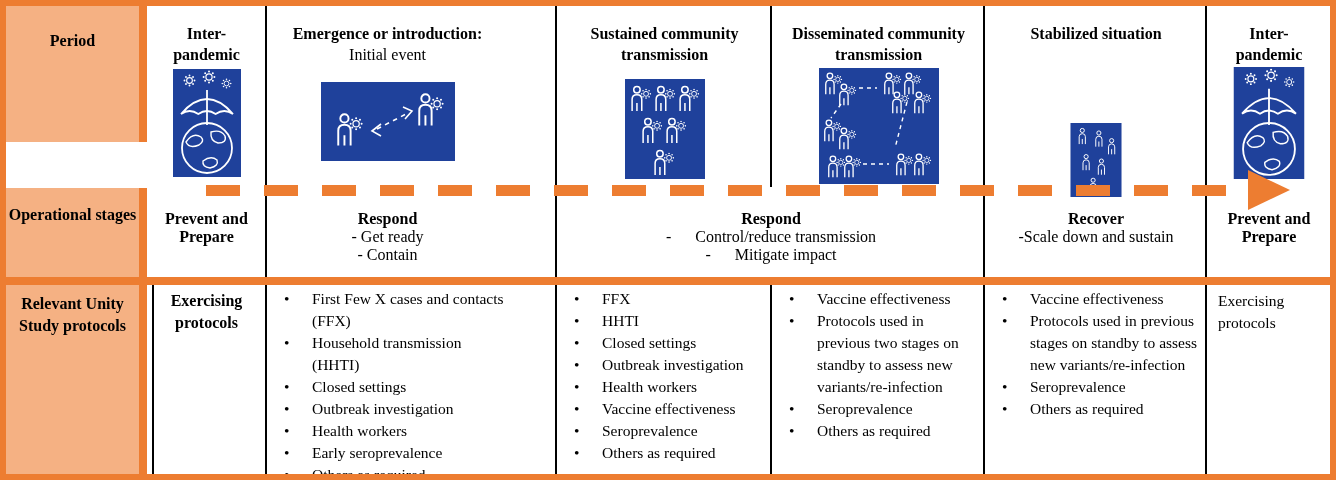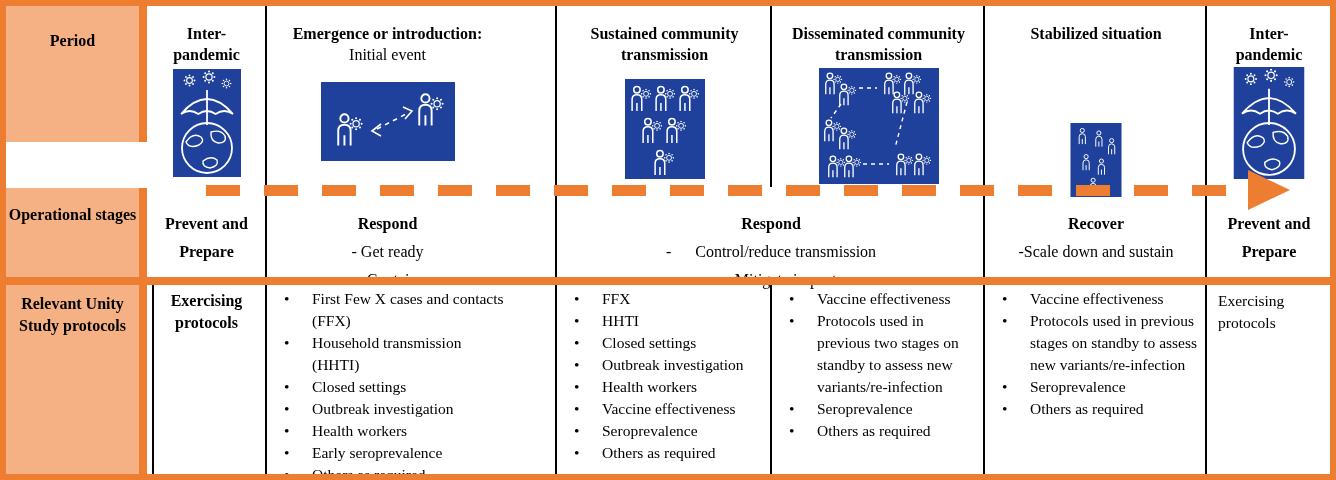--- a/index.html
+++ b/index.html
@@ -28,21 +28,21 @@
   .ahead{position:absolute;left:1248px;top:170px;width:0;height:0;z-index:6;
          border-left:42px solid #ED7D31;border-top:20px solid transparent;border-bottom:20px solid transparent;}
   
   .pc{top:6px;height:179px;display:flex;flex-direction:column;align-items:center;margin-top:12px;}
   .ptitle{font-weight:bold;font-size:16px;line-height:21px;text-align:center;padding-top:5px;}
   .psub{font-size:16px;line-height:21px;text-align:center;}
   .picon{display:block;}
   #pc1 .picon{margin-top:4px;} #pc2 .picon{margin-top:17px;} #pc3 .picon{margin-top:14px;}
   #pc4 .picon{margin-top:3px;} #pc5 .picon{margin-top:15px;} #pc6 .picon{margin-top:2px;}
   
-  .sc{top:196px;height:80px;text-align:center;font-size:16px;line-height:28px;padding-top:14px;}
+  .sc{top:196px;height:80px;text-align:center;font-size:16px;line-height:18px;padding-top:14px;}
   .sc .st{font-weight:bold;}
   
   .prc{top:285px;height:189px;}
   ul.plist{margin:0;padding:3px 3px 0 0;list-style:none;}
   .plist li{position:relative;padding-left:44px;font-size:15.5px;line-height:22px;}
   .plist li::before{content:"\2022";position:absolute;left:16px;top:0;}
   .pnote{font-size:15.5px;line-height:22px;padding-top:5px;}
   #pn1{text-align:center;font-weight:bold;font-size:16px;}
   #pn6{text-align:left;padding-left:10px;padding-right:4px;}
 </style>

